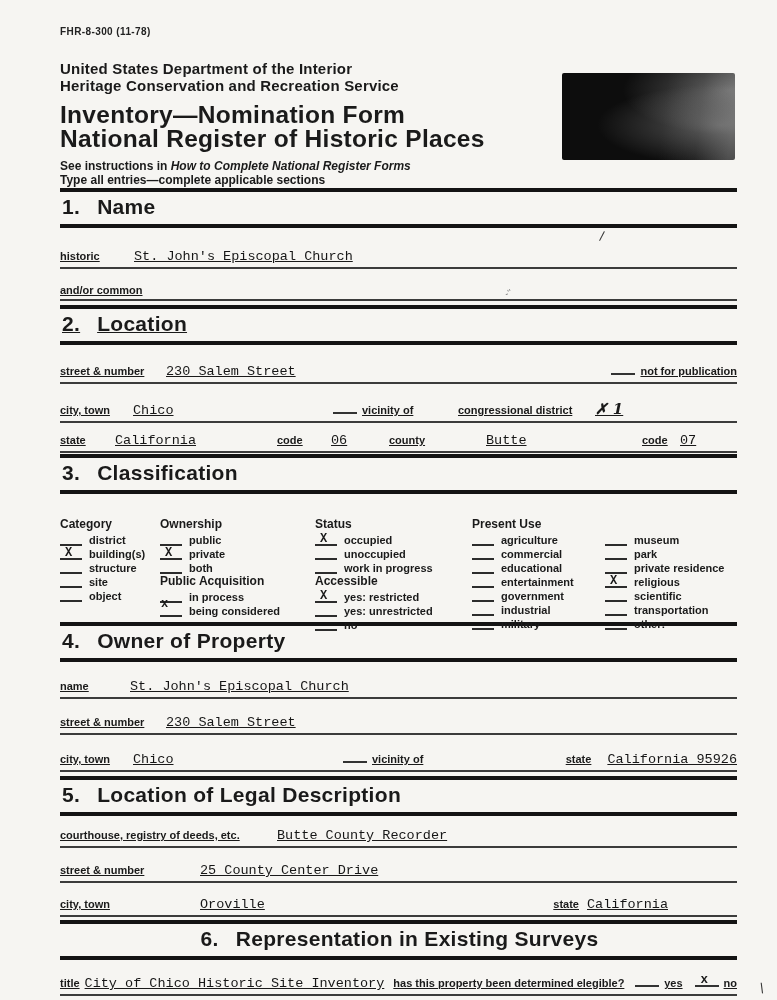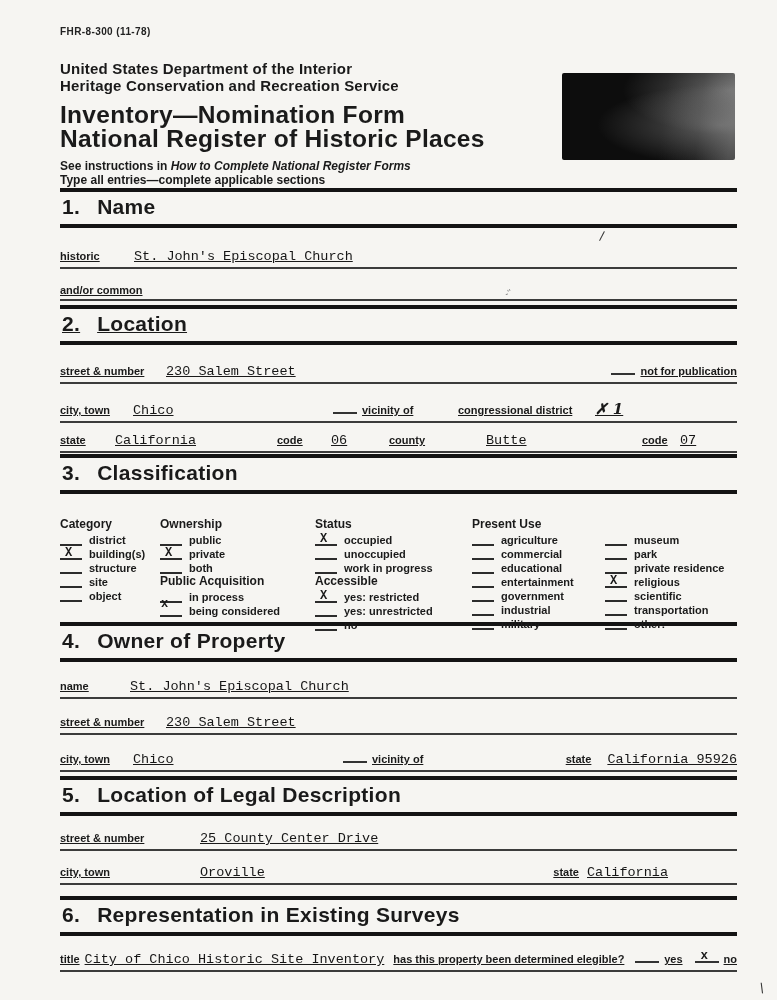--- a/index.html
+++ b/index.html
@@ -83,21 +83,21 @@
 
   
   .mt-s1row1 { margin-top:21px; } .mt-s1row2 { margin-top:15px; }
   .mt-sec2 { margin-top:4px;text-decoration:underline; }
   .mt-s2row1 { margin-top:17px; } .mt-s2row2 { margin-top:16px; } .mt-s2row3 { margin-top:10px; }
   .mt-sec3 { margin-top:1px; }
   .mt-sec4 { margin-top:7px; }
   .mt-s4row1 { margin-top:17px; } .mt-s4row2 { margin-top:16px; } .mt-s4row3 { margin-top:15px; }
   .mt-sec5 { margin-top:4px; }
   .mt-s5row1 { margin-top:12px; } .mt-s5row2 { margin-top:15px; } .mt-s5row3 { margin-top:14px; }
-  .mt-sec6 { margin-top:11px; }
+  .mt-sec6 { margin-top:3px;text-align:center; }
   .mt-s6row1 { margin-top:14px; }
 </style>
 </head>
 <body>
 
 <div class="page">
 
   <div class="redaction-box"></div>
   <span class="artifact" style="left:600px; top:228px; transform:rotate(12deg);">/</span>
   <span class="artifact" style="left:505px; top:288px; font-size:9px; color:#777; transform:rotate(-20deg);">-''</span>
@@ -384,20 +384,24 @@
       <span class="val" style="width:210px;">Chico</span>
       <span class="blank"></span>
       <span class="lbl">vicinity of</span>
       <span class="grow"></span>
       <span class="lbl" style="margin-right:16px;">state</span>
       <span class="val">California 95926</span>
     </div>
 
     <div class="sec mt-sec5">
       <span class="sec-num">5.</span><span class="sec-title">Location of Legal Description</span>
+    </div>
+    <div class="frow mt-s5row1">
+      <span class="lbl" style="width:217px;">courthouse, registry of deeds, etc.</span>
+      <span class="val">Butte County Recorder</span>
     </div>
     <div class="frow mt-s5row2">
       <span class="lbl" style="width:140px;">street &amp; number</span>
       <span class="val">25 County Center Drive</span>
     </div>
     <div class="frow mt-s5row3">
       <span class="lbl" style="width:140px;">city, town</span>
       <span class="val">Oroville</span>
       <span class="grow"></span>
       <span class="lbl" style="margin-right:8px;">state</span>

